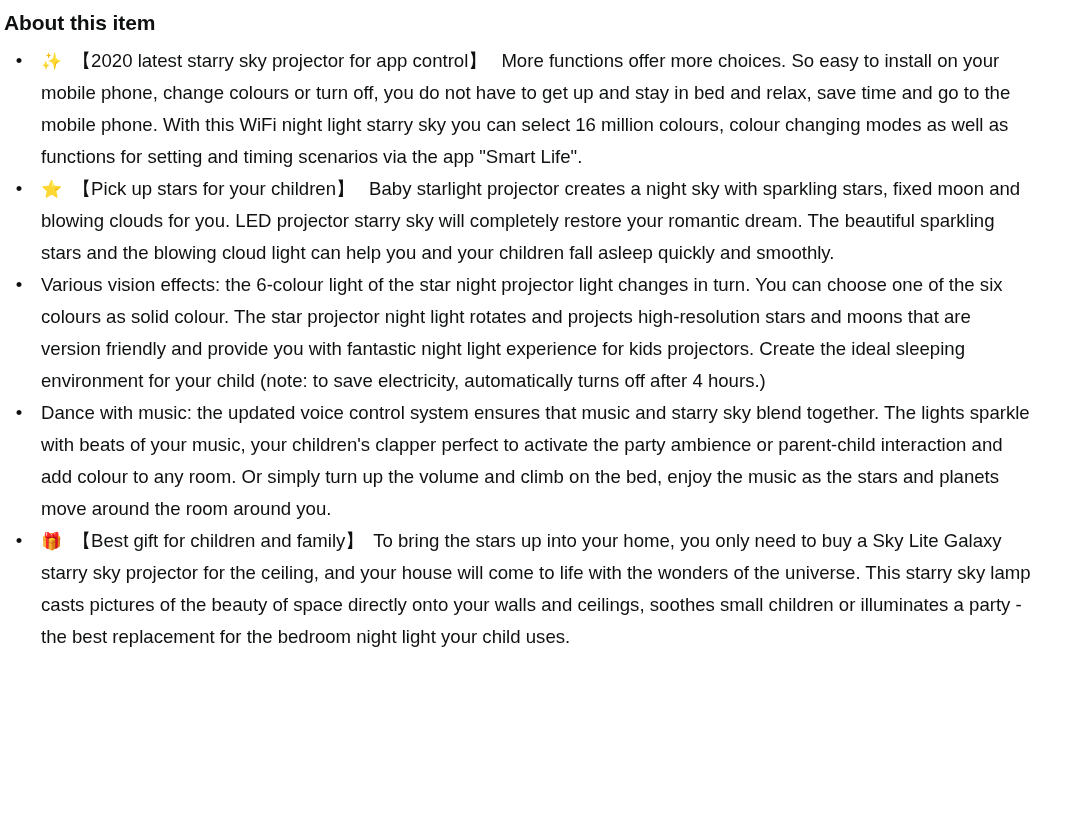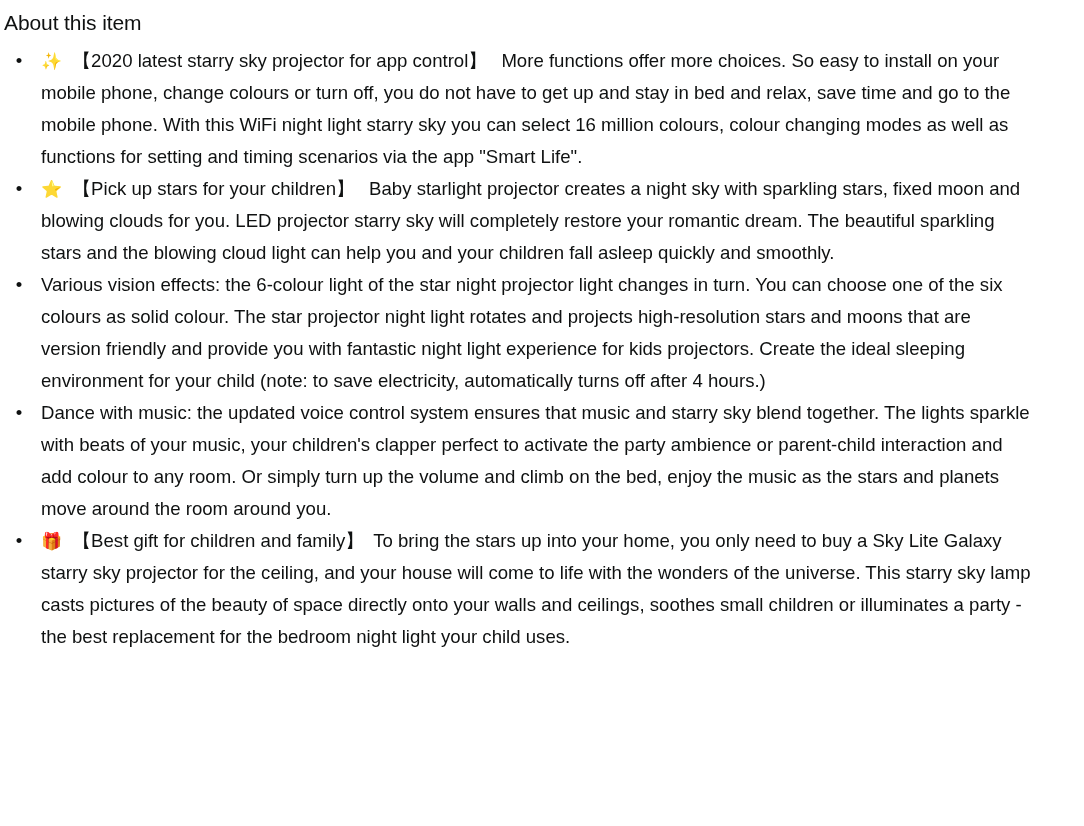--- a/index.html
+++ b/index.html
@@ -13,21 +13,21 @@
     font-family: "Liberation Sans", "DejaVu Sans", sans-serif;
     color: #0F1111;
     overflow: hidden;
   }
   #about-section {
     padding: 0;
     margin: 0;
   }
   .section-heading {
     font-size: 21px;
-    font-weight: normal;
+    font-weight: bold;
     line-height: 27px;
     color: #0F1111;
     margin: 0;
     padding: 9px 12px 0 4px;
     letter-spacing: -0.1px;
   }
   .feature-list {
     list-style: none;
     margin: 0;
     padding: 0;

